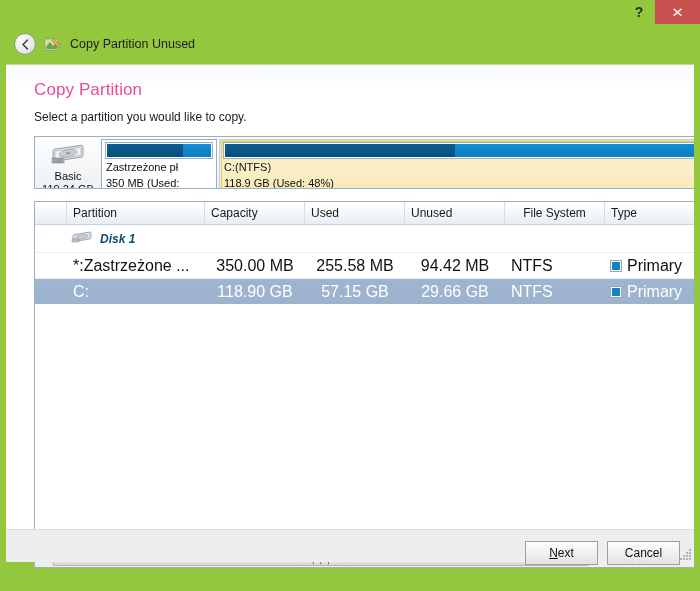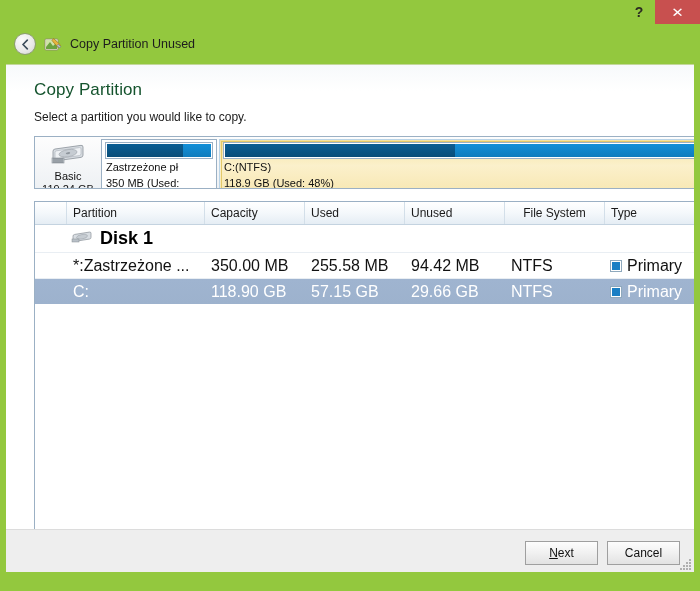--- a/index.html
+++ b/index.html
@@ -63,21 +63,21 @@
     border-top: 1px solid #c3d79a;
   }
   #client::before {
     
     content: ""; position: absolute; left:0; top:0; width: 100%; height: 26px;
     background: linear-gradient(#f7f9fb, #ffffff);
   }
 
   #page-title {
     position: absolute; left: 28px; top: 15px;
-    font-size: 17px; color: #14532d; letter-spacing: .1px;
+    font-size: 17px; color: #ec4899; letter-spacing: .1px;
   }
   #page-subtitle {
     position: absolute; left: 28px; top: 45px;
     font-size: 12px; color: #1a1a1a;
   }
 
   
   #diskmap {
     position: absolute; left: 28px; top: 71px; width: 660px; height: 53px;
     background: linear-gradient(#fdfdfd, #eef1f4);
@@ -156,37 +156,37 @@
 
   #list-body {
     position: absolute; left: 0; top: 23px; width: 100%; bottom: 18px;
     background: #ffffff;
   }
   .disk-group {
     height: 27px; display: flex; align-items: center;
     padding-left: 36px; gap: 7px;
   }
   .disk-group .gname {
-    font-size: 18px; font-weight: bold; color: #000000;
+    font-size: 12px; font-weight: bold; color: #0c4a6e; font-style: italic;
   }
   .grow {
     height: 26px; display: flex; align-items: stretch;
     font-size: 16px; color: #111;
     border-top: 1px solid #e9eef3;
     cursor: default;
   }
   .grow.selected {
     background: linear-gradient(#9fb4d0, #9db2cd);
     color: #ffffff;
   }
   .grow .cell {
     line-height: 25px; padding: 0 6px;
     overflow: hidden; white-space: nowrap;
   }
-  .grow .cell.right { text-align: left; }
+  .grow .cell.right { text-align: center; }
   .grow .cell.type {
     display: flex; align-items: center; gap: 6px;
   }
   .type-swatch {
     width: 10px; height: 10px; background: #1b7fc4;
     border: 1px solid #ffffff;
     box-shadow: 0 0 0 1px #8fa9bd;
     flex: 0 0 auto;
   }
 
@@ -211,21 +211,21 @@
     position: absolute; left: 0; top: 1px; height: 14px; width: 86.5%;
     background: linear-gradient(#fdfdfd, #f0f0f0 45%, #d8d8d8);
     border: 1px solid #b4b4b4; border-radius: 1px;
     display: flex; align-items: center; justify-content: center;
     cursor: default;
   }
   .sb-thumb .grip { font-size: 9px; color: #4d4d4d; letter-spacing: 0px; line-height: 1; }
 
   
   #footer {
-    position: absolute; left: 6px; top: 529px; width: 688px; height: 43px;
+    position: absolute; left: 6px; top: 529px; width: 688px; height: 33px;
     background: #eeeeee;
     border-top: 1px solid #dcdcdc;
   }
   #footer-buttons {
     position: absolute; right: 14px; top: 11px;
     display: flex; gap: 9px;
   }
   .btn {
     width: 73px; height: 24px;
     background: linear-gradient(#fdfdfd, #f1f1f1 48%, #e2e2e2);

